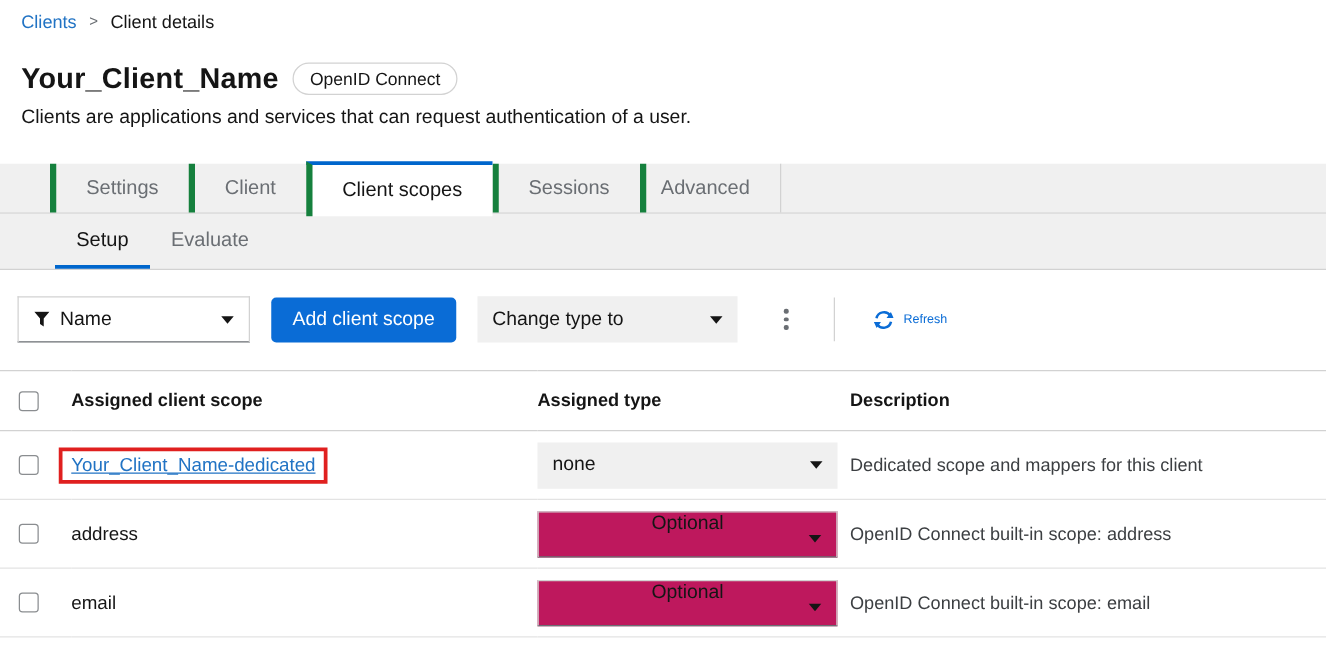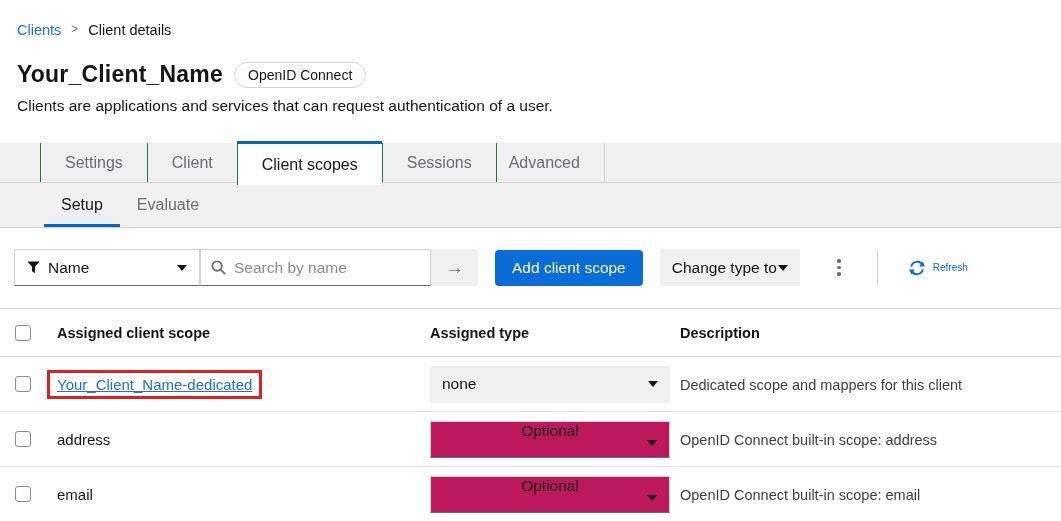--- a/index.html
+++ b/index.html
@@ -6,21 +6,21 @@
   html, body { width: 1061px; height: 521px; overflow: hidden; }
   body {
     font-family: "Liberation Sans", "DejaVu Sans", sans-serif;
     background: #ffffff;
     color: #151515;
     font-size: 15px;
   }
 
   
   .breadcrumb {
-    padding: 22px 0 0 17px;
+    padding: 10px 0 0 17px;
     font-size: 14.5px;
     display: flex;
     align-items: flex-start;
   }
   .breadcrumb a { color: #2173c4; text-decoration: none; cursor: pointer; }
   .breadcrumb .sep { color: #6a6e73; margin: 0 10px; font-size: 12px; }
 
   
   .page-header { padding: 0 17px; }
   .title-row { margin-top: 23px; display: flex; align-items: center; }
@@ -44,21 +44,21 @@
     display: flex;
     padding-left: 40px;
     height: 40px;
     border-bottom: 1px solid #d2d2d2;
   }
   .tab {
     padding: 0 24px;
     line-height: 40px;
     font-size: 16px;
     color: #6a6e73;
-    border-left: 1px solid #15803d;
+    border-left: 5px solid #15803d;
     cursor: pointer;
     white-space: nowrap;
   }
   .tab:last-child { border-right: 1px solid #d2d2d2; padding-left: 12px; }
   .tab.active {
     background: #ffffff;
     color: #151515;
     border-top: 3px solid #0066cc;
     margin-top: -2px;
     margin-bottom: -3px;
@@ -138,21 +138,21 @@
     border: none;
     border-radius: 4px;
     padding: 0 17px;
     font-size: 15.5px;
     font-family: inherit;
     cursor: pointer;
     white-space: nowrap;
   }
   .change-type {
     margin-left: 17px;
-    width: 140px;
+    width: 208px;
     background: #f0f0f0;
     border: none;
   }
   .kebab {
     margin-left: 26px;
     width: 26px; height: 37px;
     display: flex; flex-direction: column;
     align-items: center; justify-content: center;
     gap: 3px;
     cursor: pointer;
@@ -244,32 +244,20 @@
 <div class="toolbar">
 
   <div class="select-toggle filter-select">
     <svg class="icon-svg" width="13" height="13" viewBox="0 0 14 14">
         <path d="M0.5 0.5h13L8.6 6.3v6.9L5.4 11V6.3L0.5 0.5z" fill="#151515"></path>
       </svg>
     <span>Name</span>
     <span class="caret"></span>
   </div>
 
-  <div class="search-group">
-    <div class="search-box">
-      <svg class="icon-svg" width="15" height="15" viewBox="0 0 16 16">
-          <circle cx="6.5" cy="6.5" r="5" fill="none" stroke="#6a6e73" stroke-width="2"></circle>
-          <line x1="10.3" y1="10.3" x2="15" y2="15" stroke="#6a6e73" stroke-width="2"></line>
-        </svg>
-      <input type="text" placeholder="Search by name" style="">
-    </div>
-    <button class="search-submit">
-      <span>→</span>
-    </button>
-  </div>
 
   <button class="btn-primary">Add client scope</button>
 
   <div class="select-toggle change-type">
     <span>Change type to</span>
     <span class="caret"></span>
   </div>
 
   <button class="kebab">
     <i></i>

